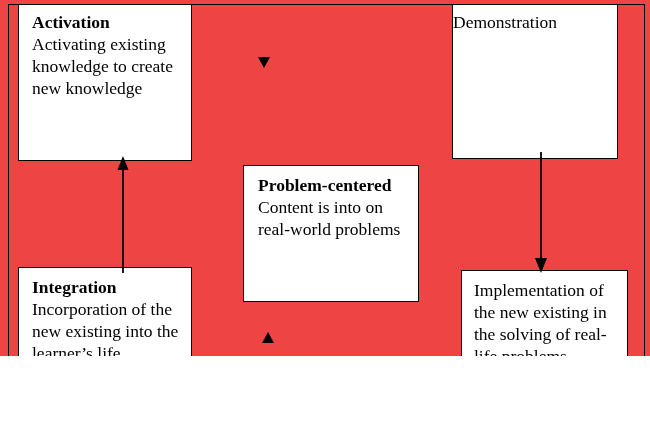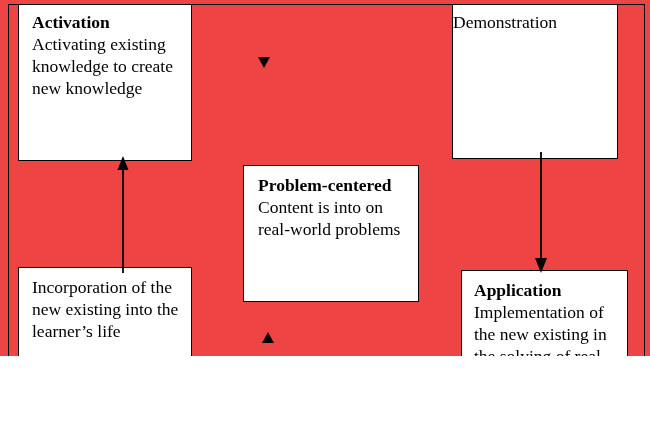--- a/index.html
+++ b/index.html
@@ -151,25 +151,25 @@
   <div class="concept-box" id="box-demonstration">
     <span class="box-title plain">Demonstration</span>
   </div>
 
   <div class="concept-box" id="box-problem">
     <span class="box-title">Problem-centered</span>
     <span class="box-body">Content is into on real-world problems</span>
   </div>
 
   <div class="concept-box" id="box-integration">
+    <span class="box-title">Integration</span>
     <span class="box-body">Incorporation of the new existing into the learner’s life</span>
   </div>
 
   <div class="concept-box" id="box-application">
-    <span class="box-title">Application</span>
     <span class="box-body">Implementation of the new existing in the solving of real-life problems</span>
   </div>
 
   <div class="connector" id="arrow-integration-to-activation">
     <svg width="26" height="118" viewBox="0 0 26 118">
       <line x1="13" y1="118" x2="13" y2="12" stroke="#000000" stroke-width="1.8"></line>
       <polygon points="13,1 7.5,15 18.5,15" fill="#000000"></polygon>
     </svg>
   </div>
 

